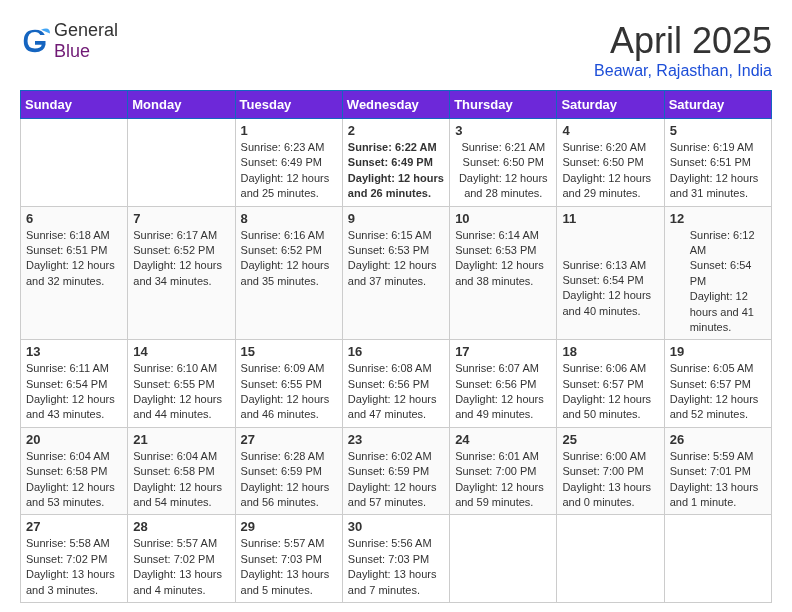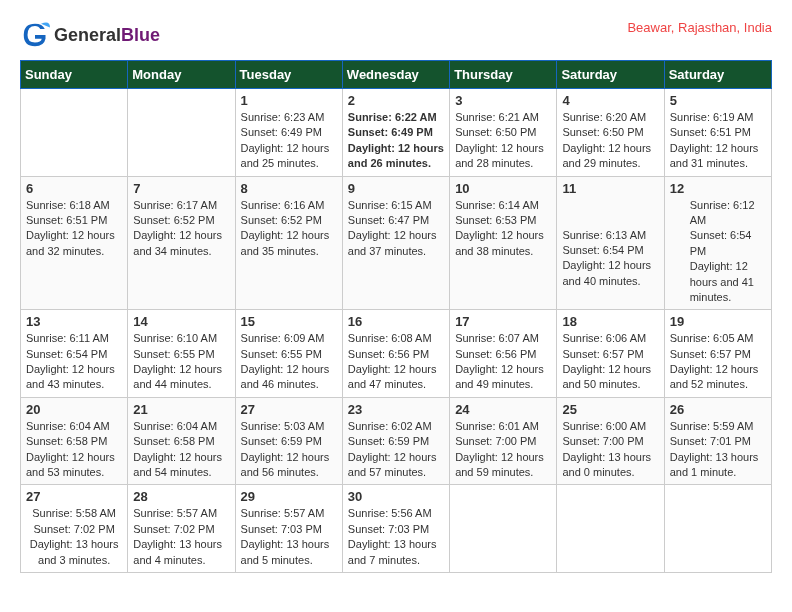--- a/index.html
+++ b/index.html
@@ -15,42 +15,42 @@
       justify-content: space-between;
       align-items: flex-start;
       margin-bottom: 10px;
     }
     .logo {
       display: flex;
       align-items: center;
     }
     .logo-text {
       display: flex;
-      flex-direction: row;
+      flex-direction: column;
       font-size: 18px;
-      font-weight: bold;
+      font-weight: normal;
     }
     .logo-general { color: #333; }
     .logo-blue { color: #701a75; }
     .logo-icon {
       width: 30px;
       height: 30px;
       margin-right: 4px;
     }
     .title-block {
       text-align: right;
     }
     .month-title {
       font-size: 36px;
       color: #333;
       font-weight: normal;
     }
     .location {
-      font-size: 13px;
-      color: #ef4444;
+      font-size: 16px;
+      color: #1d4ed8;
     }
     .calendar {
       width: 100%;
       border-collapse: collapse;
       border: 1px solid #ccc;
     }
     .calendar th {
       background: #1565c0;
       color: #fff;
       padding: 6px 4px;
@@ -76,38 +76,39 @@
     .day-info {
       font-size: 11px;
       color: #333;
       line-height: 1.4;
     }
     .empty-cell {
       background: #f9f9f9;
     }
     tr:nth-child(even) td { background: #fafafa; }
     tr:nth-child(odd) td { background: #fff; }
-    tr:first-child th { background: #14532d; }
+    tr:first-child th { background: #6d28d9; }
   </style>
 </head>
 <body>
 
 <div class="header">
   <div class="logo">
     <svg class="logo-icon" viewBox="0 0 40 40">
       <rect x="0" y="0" width="40" height="40" fill="white"></rect>
       <path d="M5 20 Q5 5 20 5 Q30 5 33 12 L27 12 Q25 8 20 8 Q10 8 10 20 Q10 30 20 30 Q28 30 29 25 L20 25 L20 20 L34 20 L34 25 Q32 35 20 35 Q5 35 5 20Z" fill="#1565c0"></path>
       <path d="M28 5 Q40 0 40 10 Q35 8 28 5Z" fill="#42a5f5"></path>
     </svg>
     <div class="logo-text">
       <span class="logo-general">General</span>
       <span class="logo-blue">Blue</span>
     </div>
   </div>
   <div class="title-block">
+    <div class="month-title">April 2025</div>
     <div class="location">Beawar, Rajasthan, India</div>
   </div>
 </div>
 
 <table class="calendar">
   <thead>
     <tr>
     <th>Sunday</th>
         <th>Monday</th>
         <th>Tuesday</th>
@@ -128,21 +129,21 @@
 Daylight: 12 hours and 25 minutes.</div>
         </td>
         <td>
           <span class="day-number">2</span>
           <div class="day-info" style="white-space: pre-line; font-weight: bold;">Sunrise: 6:22 AM
 Sunset: 6:49 PM
 Daylight: 12 hours and 26 minutes.</div>
         </td>
         <td>
           <span class="day-number">3</span>
-          <div class="day-info" style="white-space: pre-line;">Sunrise: 6:21 AM
+          <div class="day-info" style="white-space: pre-line; text-align: center;">Sunrise: 6:21 AM
 Sunset: 6:50 PM
 Daylight: 12 hours and 28 minutes.</div>
         </td>
         <td>
           <span class="day-number">4</span>
           <div class="day-info" style="white-space: pre-line;">Sunrise: 6:20 AM
 Sunset: 6:50 PM
 Daylight: 12 hours and 29 minutes.</div>
         </td>
         <td>
@@ -167,21 +168,21 @@
         </td>
         <td>
           <span class="day-number">8</span>
           <div class="day-info" style="white-space: pre-line;">Sunrise: 6:16 AM
 Sunset: 6:52 PM
 Daylight: 12 hours and 35 minutes.</div>
         </td>
         <td>
           <span class="day-number">9</span>
           <div class="day-info" style="white-space: pre-line;">Sunrise: 6:15 AM
-Sunset: 6:47 PM
+Sunset: 6:53 PM
 Daylight: 12 hours and 37 minutes.</div>
         </td>
         <td>
           <span class="day-number">10</span>
           <div class="day-info" style="white-space: pre-line;">Sunrise: 6:14 AM
 Sunset: 6:53 PM
 Daylight: 12 hours and 38 minutes.</div>
         </td>
         <td>
           <span class="day-number">11</span>
@@ -248,21 +249,21 @@
 Daylight: 12 hours and 53 minutes.</div>
         </td>
         <td>
           <span class="day-number">21</span>
           <div class="day-info" style="white-space: pre-line;">Sunrise: 6:04 AM
 Sunset: 6:58 PM
 Daylight: 12 hours and 54 minutes.</div>
         </td>
         <td>
           <span class="day-number">27</span>
-          <div class="day-info" style="white-space: pre-line;">Sunrise: 5:03 AM
+          <div class="day-info" style="white-space: pre-line;">Sunrise: 6:28 AM
 Sunset: 6:59 PM
 Daylight: 12 hours and 56 minutes.</div>
         </td>
         <td>
           <span class="day-number">23</span>
           <div class="day-info" style="white-space: pre-line;">Sunrise: 6:02 AM
 Sunset: 6:59 PM
 Daylight: 12 hours and 57 minutes.</div>
         </td>
         <td>
@@ -280,21 +281,21 @@
         <td>
           <span class="day-number">26</span>
           <div class="day-info" style="white-space: pre-line;">Sunrise: 5:59 AM
 Sunset: 7:01 PM
 Daylight: 13 hours and 1 minute.</div>
         </td>
       </tr>
       <tr>
         <td>
           <span class="day-number">27</span>
-          <div class="day-info" style="white-space: pre-line; text-align: center;">Sunrise: 5:58 AM
+          <div class="day-info" style="white-space: pre-line;">Sunrise: 5:58 AM
 Sunset: 7:02 PM
 Daylight: 13 hours and 3 minutes.</div>
         </td>
         <td>
           <span class="day-number">28</span>
           <div class="day-info" style="white-space: pre-line;">Sunrise: 5:57 AM
 Sunset: 7:02 PM
 Daylight: 13 hours and 4 minutes.</div>
         </td>
         <td>

